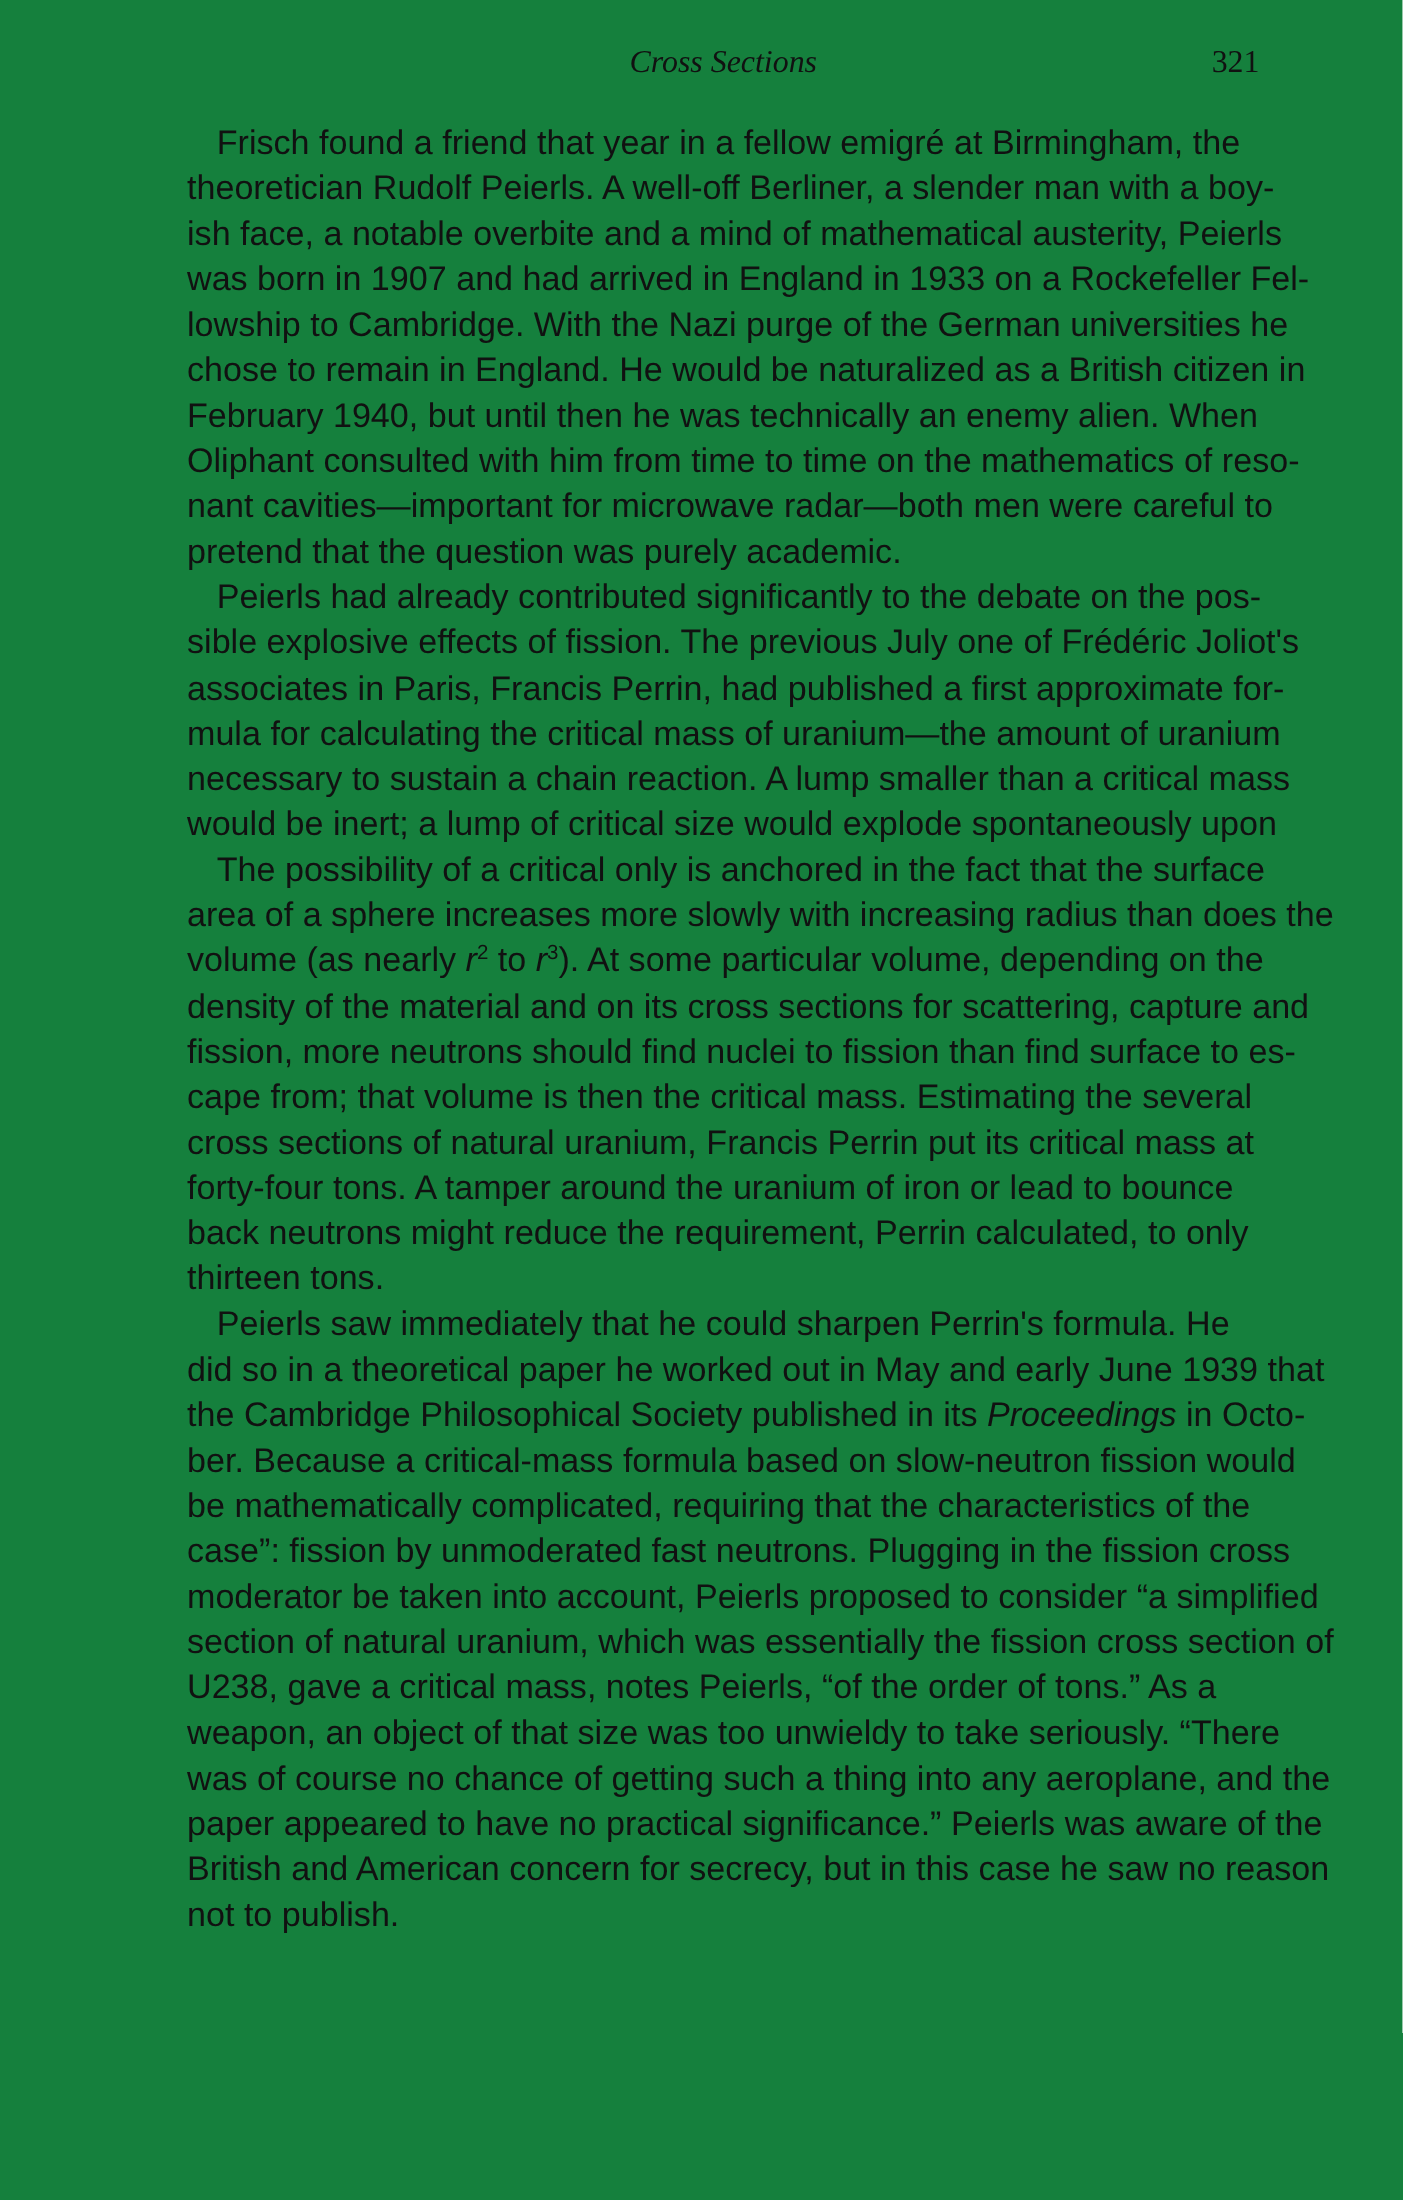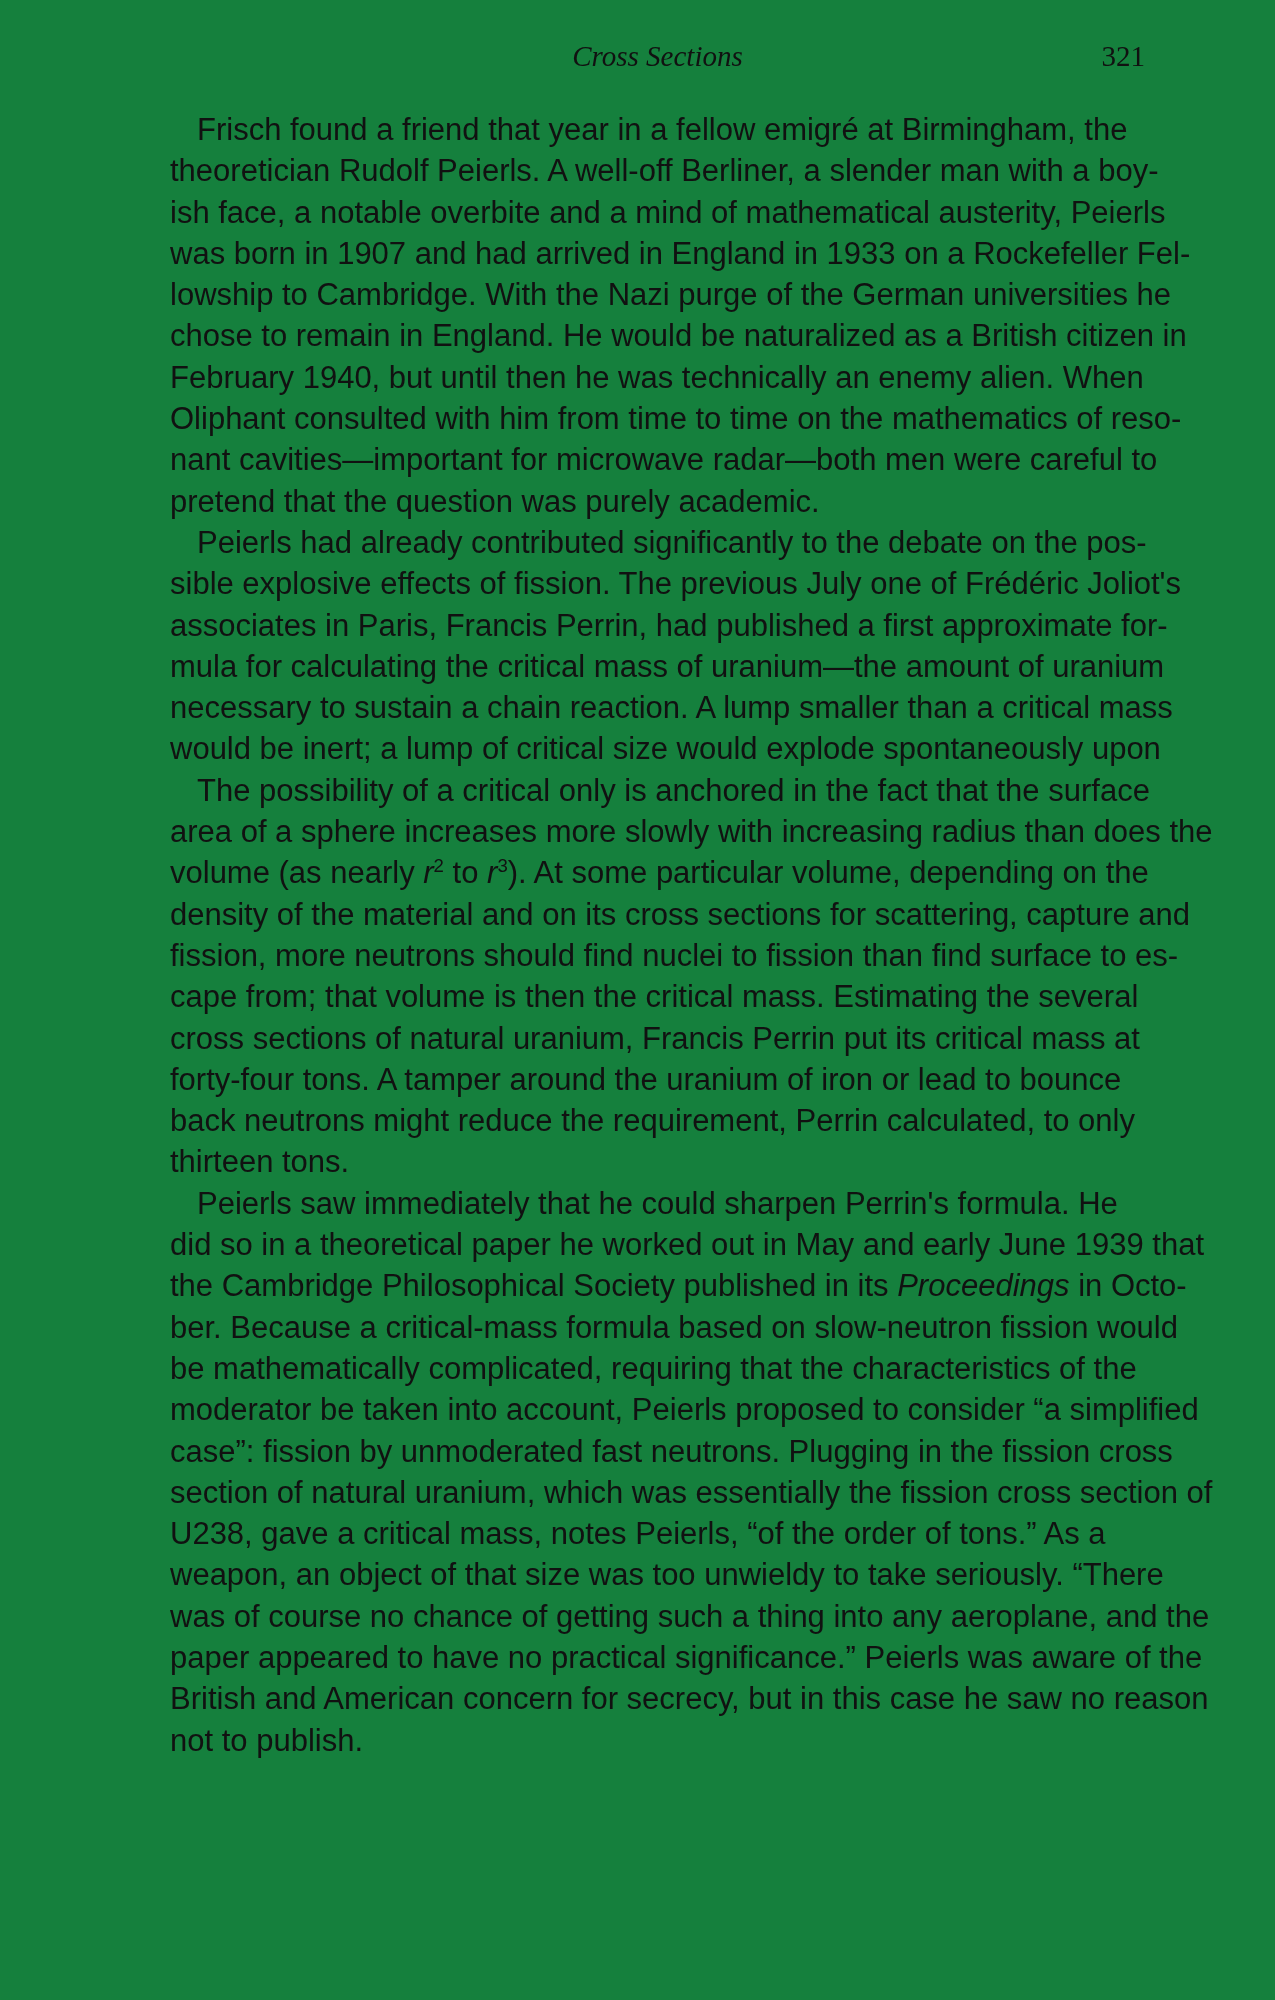--- a/index.html
+++ b/index.html
@@ -75,22 +75,22 @@
       <span class="line">back neutrons might reduce the requirement, Perrin calculated, to only</span>
       <span class="line last">thirteen tons.</span>
     </div>
 
     <div>
       <span class="line indent">Peierls saw immediately that he could sharpen Perrin's formula. He</span>
       <span class="line">did so in a theoretical paper he worked out in May and early June 1939 that</span>
       <span class="line"><span>the Cambridge Philosophical Society published in its </span><i>Proceedings</i><span> in Octo-</span></span>
       <span class="line">ber. Because a critical-mass formula based on slow-neutron fission would</span>
       <span class="line">be mathematically complicated, requiring that the characteristics of the</span>
+      <span class="line">case”: fission by unmoderated fast neutrons. Plugging in the fission cross</span>
       <span class="line">moderator be taken into account, Peierls proposed to consider “a simplified</span>
-      <span class="line">case”: fission by unmoderated fast neutrons. Plugging in the fission cross</span>
       <span class="line">section of natural uranium, which was essentially the fission cross section of</span>
       <span class="line">U238, gave a critical mass, notes Peierls, “of the order of tons.” As a</span>
       <span class="line">weapon, an object of that size was too unwieldy to take seriously. “There</span>
       <span class="line">was of course no chance of getting such a thing into any aeroplane, and the</span>
       <span class="line">paper appeared to have no practical significance.” Peierls was aware of the</span>
       <span class="line">British and American concern for secrecy, but in this case he saw no reason</span>
       <span class="line last">not to publish.</span>
     </div>
   </div>
 </div>

